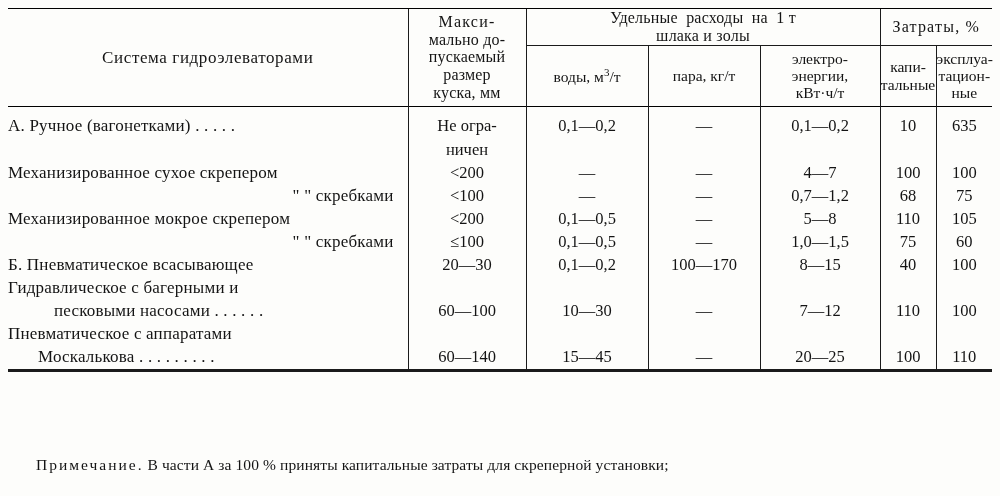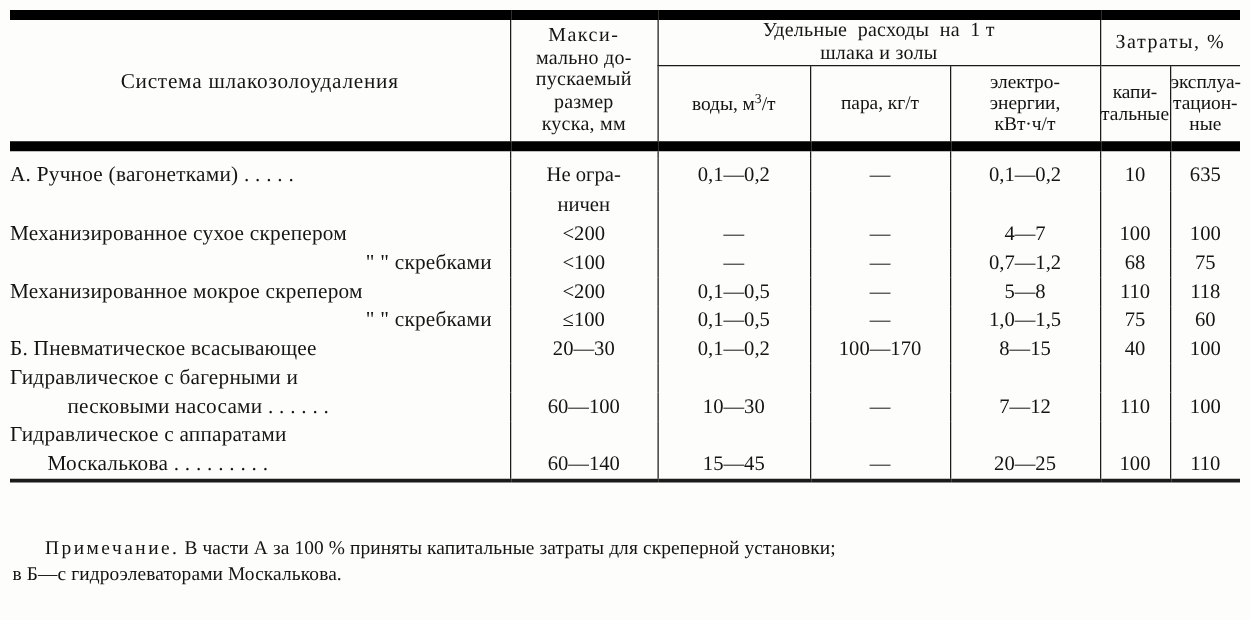--- a/index.html
+++ b/index.html
@@ -29,21 +29,21 @@
     width: 984px;
     table-layout: fixed;
   }
   table.doc td, table.doc th {
     vertical-align: middle;
     padding: 0;
     font-weight: normal;
   }
 
   
-  .bt-thick { border-top: 8px solid #000000; }
+  .bt-thick { border-top: 1px solid #000000; }
   .bb-thick { border-bottom: 3px solid #1b1b1b; margin-top: 25px; }
   .bb-thin  { border-bottom: 1px solid #1b1b1b; }
   .bl-thin  { border-left: 1px solid #1b1b1b; }
 
   
   .hd {
     text-align: center;
     font-size: 16px;
     line-height: 1.12;
     letter-spacing: .2px;
@@ -76,21 +76,21 @@
     white-space: nowrap;
   }
 
   .row-tall td { height: 26px; }
   .row-std td { height: 23px; }
 
   
   .note {
     position: absolute;
     left: 10px;
-    top: 429px;
+    top: 455px;
     width: 980px;
     font-size: 15.5px;
     line-height: 1.35;
     letter-spacing: .1px;
   }
   .note .lead { letter-spacing: 2px; }
   .note .l2 { display: block; }
 
   .sup { font-size: 11px; vertical-align: super; }
   .sp { letter-spacing: 1.2px; }
@@ -108,21 +108,21 @@
         <col style="width:118px">
         <col style="width:122px">
         <col style="width:112px">
         <col style="width:120px">
         <col style="width:56px">
         <col style="width:56px">
       </colgroup>
 
       <tbody>
           <tr>
-        <td class="hd hd-left bt-thick" rowspan="2">Система шлакозолоудаления</td>
+        <td class="hd hd-left bt-thick" rowspan="2">Система гидроэлеваторами</td>
         <td class="hd bt-thick bl-thin" rowspan="2">
           <div class="sp">Макси-</div>
           <div>мально до-</div>
           <div>пускаемый</div>
           <div>размер</div>
           <div>куска, мм</div>
         </td>
         <td class="hd bt-thick bl-thin bb-thin" colspan="3">
           <div>Удельные&nbsp;&nbsp;расходы&nbsp;&nbsp;на&nbsp;&nbsp;1 т</div>
           <div>шлака и золы</div>
@@ -202,21 +202,21 @@
         <td class="c-val bl-thin">75</td>
       </tr>
 
       <tr class="row-std">
         <td class="c-name">Механизированное мокрое скрепером</td>
         <td class="c-val bl-thin">&lt;200</td>
         <td class="c-val bl-thin">0,1—0,5</td>
         <td class="c-val bl-thin">—</td>
         <td class="c-val bl-thin">5—8</td>
         <td class="c-val bl-thin">110</td>
-        <td class="c-val bl-thin">118</td>
+        <td class="c-val bl-thin">105</td>
       </tr>
 
       <tr class="row-std">
         <td class="c-name" style="text-align:right;padding-right:14px">"                "            скребками</td>
         <td class="c-val bl-thin">≤100</td>
         <td class="c-val bl-thin">0,1—0,5</td>
         <td class="c-val bl-thin">—</td>
         <td class="c-val bl-thin">1,0—1,5</td>
         <td class="c-val bl-thin">75</td>
         <td class="c-val bl-thin">60</td>
@@ -246,21 +246,21 @@
         <td class="c-name" style="padding-left:46px">песковыми насосами . . . . . .</td>
         <td class="c-val bl-thin">60—100</td>
         <td class="c-val bl-thin">10—30</td>
         <td class="c-val bl-thin">—</td>
         <td class="c-val bl-thin">7—12</td>
         <td class="c-val bl-thin">110</td>
         <td class="c-val bl-thin">100</td>
       </tr>
 
       <tr class="row-std">
-        <td class="c-name">Гидравлическое   с   аппаратами</td>
+        <td class="c-name">Пневматическое   с   аппаратами</td>
         <td class="c-val bl-thin"></td>
         <td class="c-val bl-thin"></td>
         <td class="c-val bl-thin"></td>
         <td class="c-val bl-thin"></td>
         <td class="c-val bl-thin"></td>
         <td class="c-val bl-thin"></td>
       </tr>
 
       <tr class="row-std bb-thick">
         <td class="c-name bb-thick" style="padding-left:30px">Москалькова . . . . . . . . .</td>
@@ -271,16 +271,15 @@
         <td class="c-val bl-thin bb-thick">100</td>
         <td class="c-val bl-thin bb-thick">110</td>
       </tr>
     </tbody>
       </table>
   </div>
 
   <div class="note">
     <span style="display:inline-block;width:26px"></span><span class="lead sp2">Примечание.</span>
     <span>В части А за  100  %  приняты  капитальные  затраты  для  скреперной  установки;</span>
-    <span class="l2">в Б—с гидроэлеваторами Москалькова.</span>
   </div>
 
 </div>
 
 </body></html>

